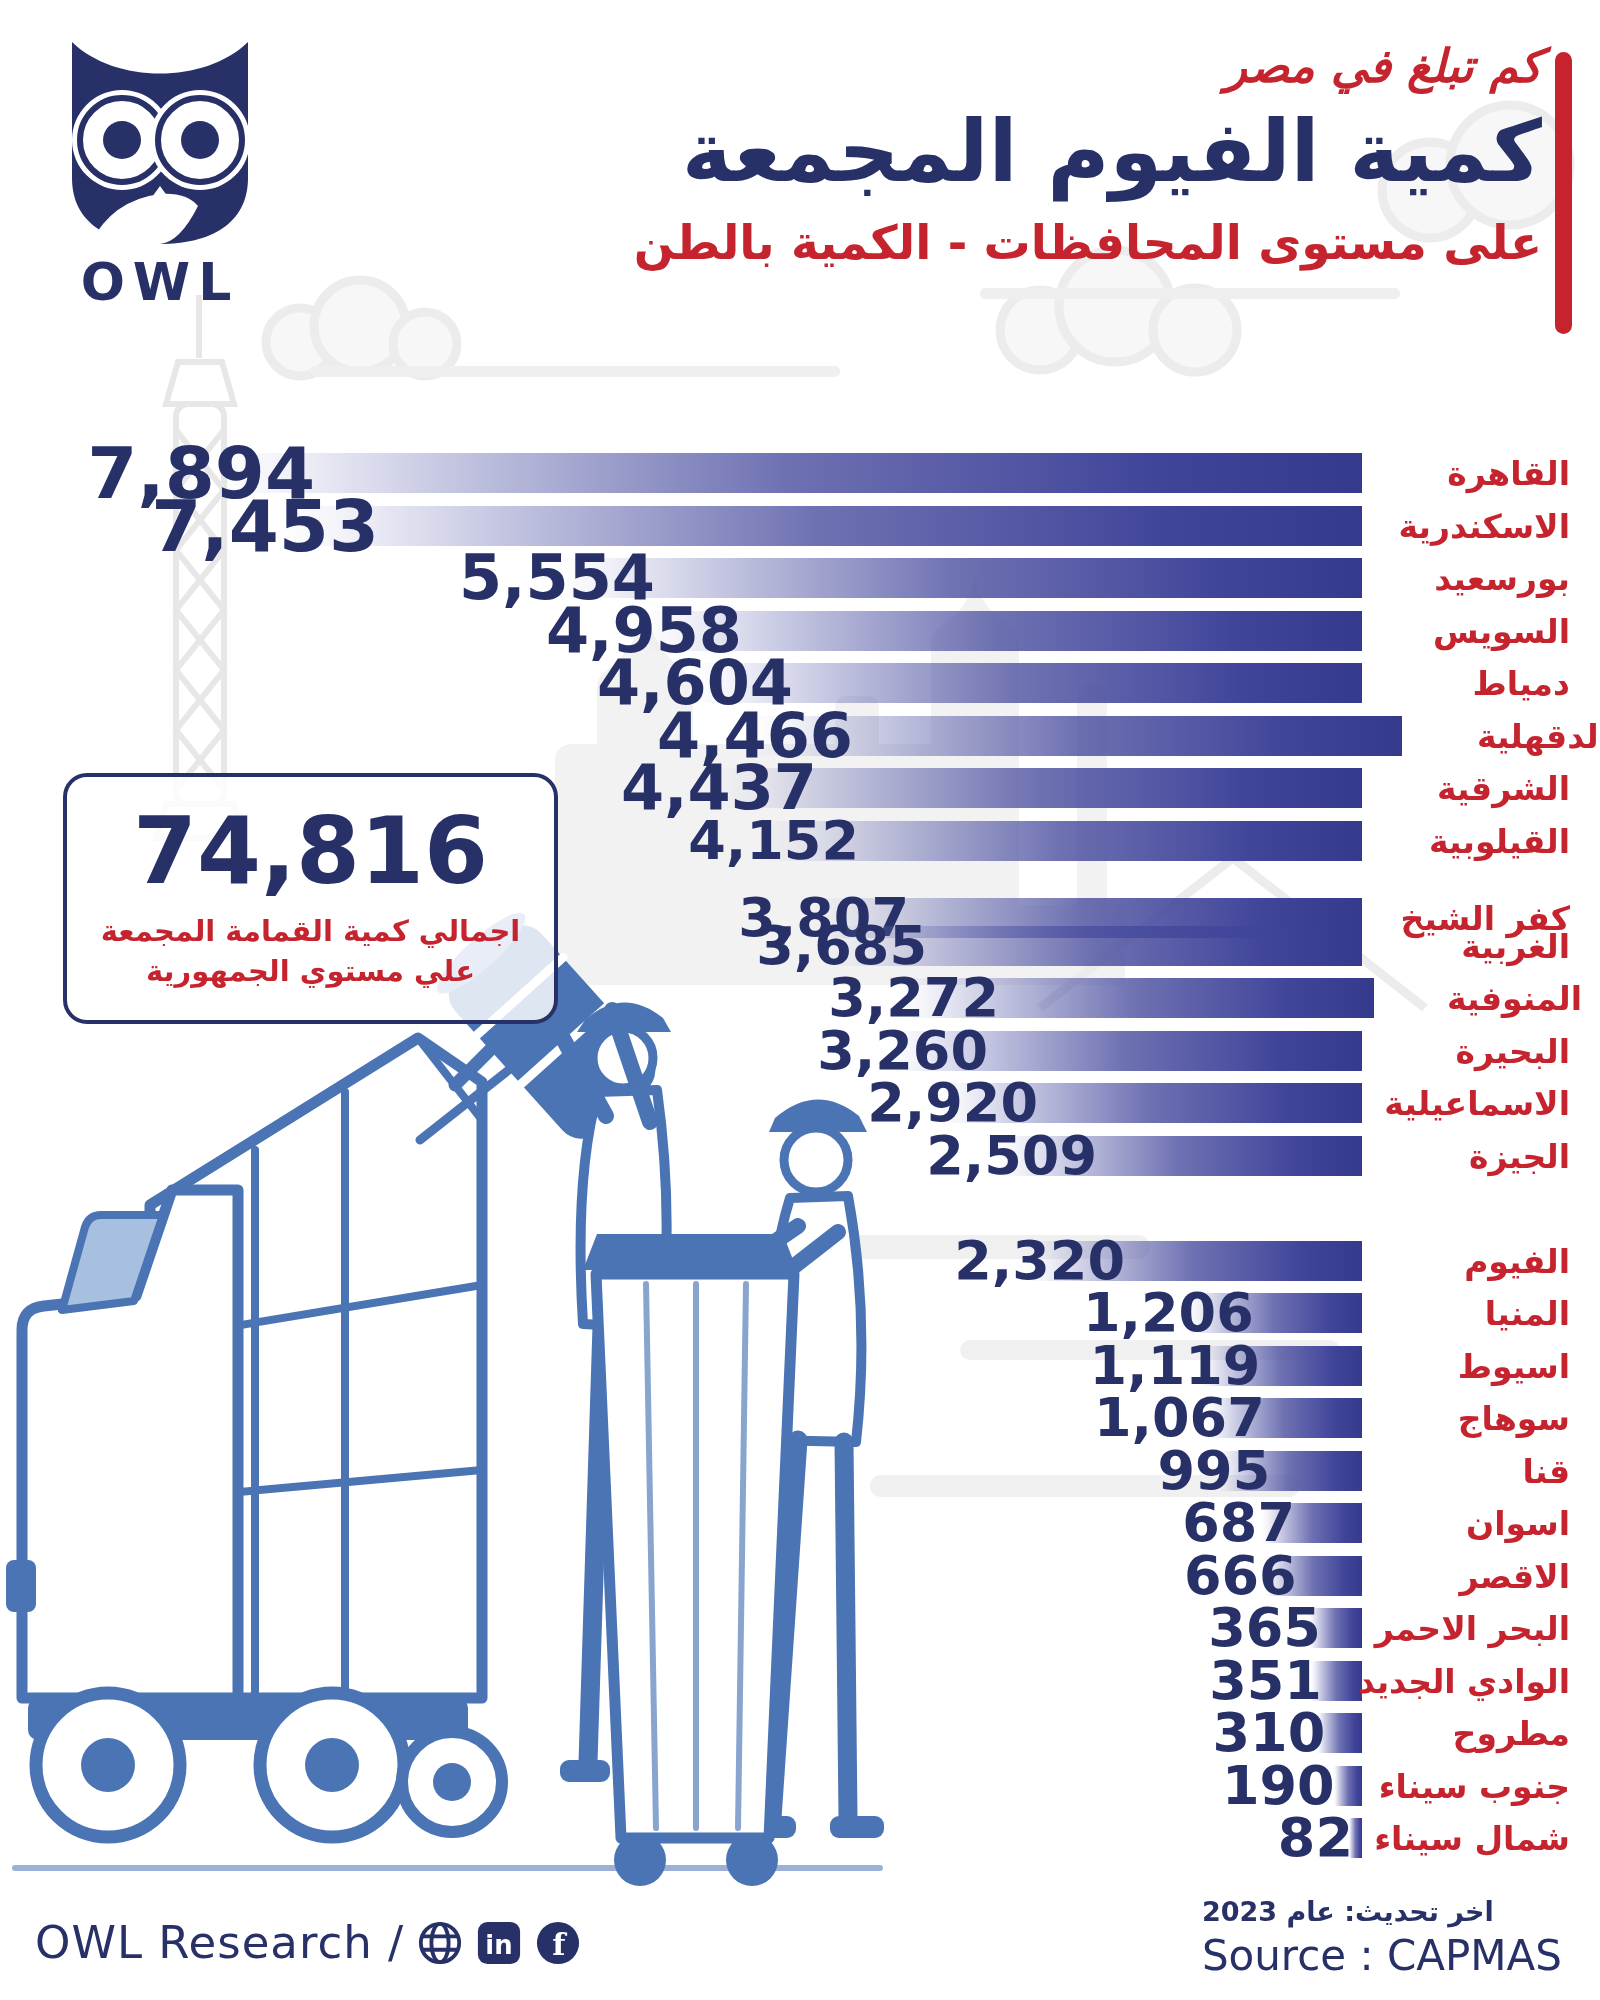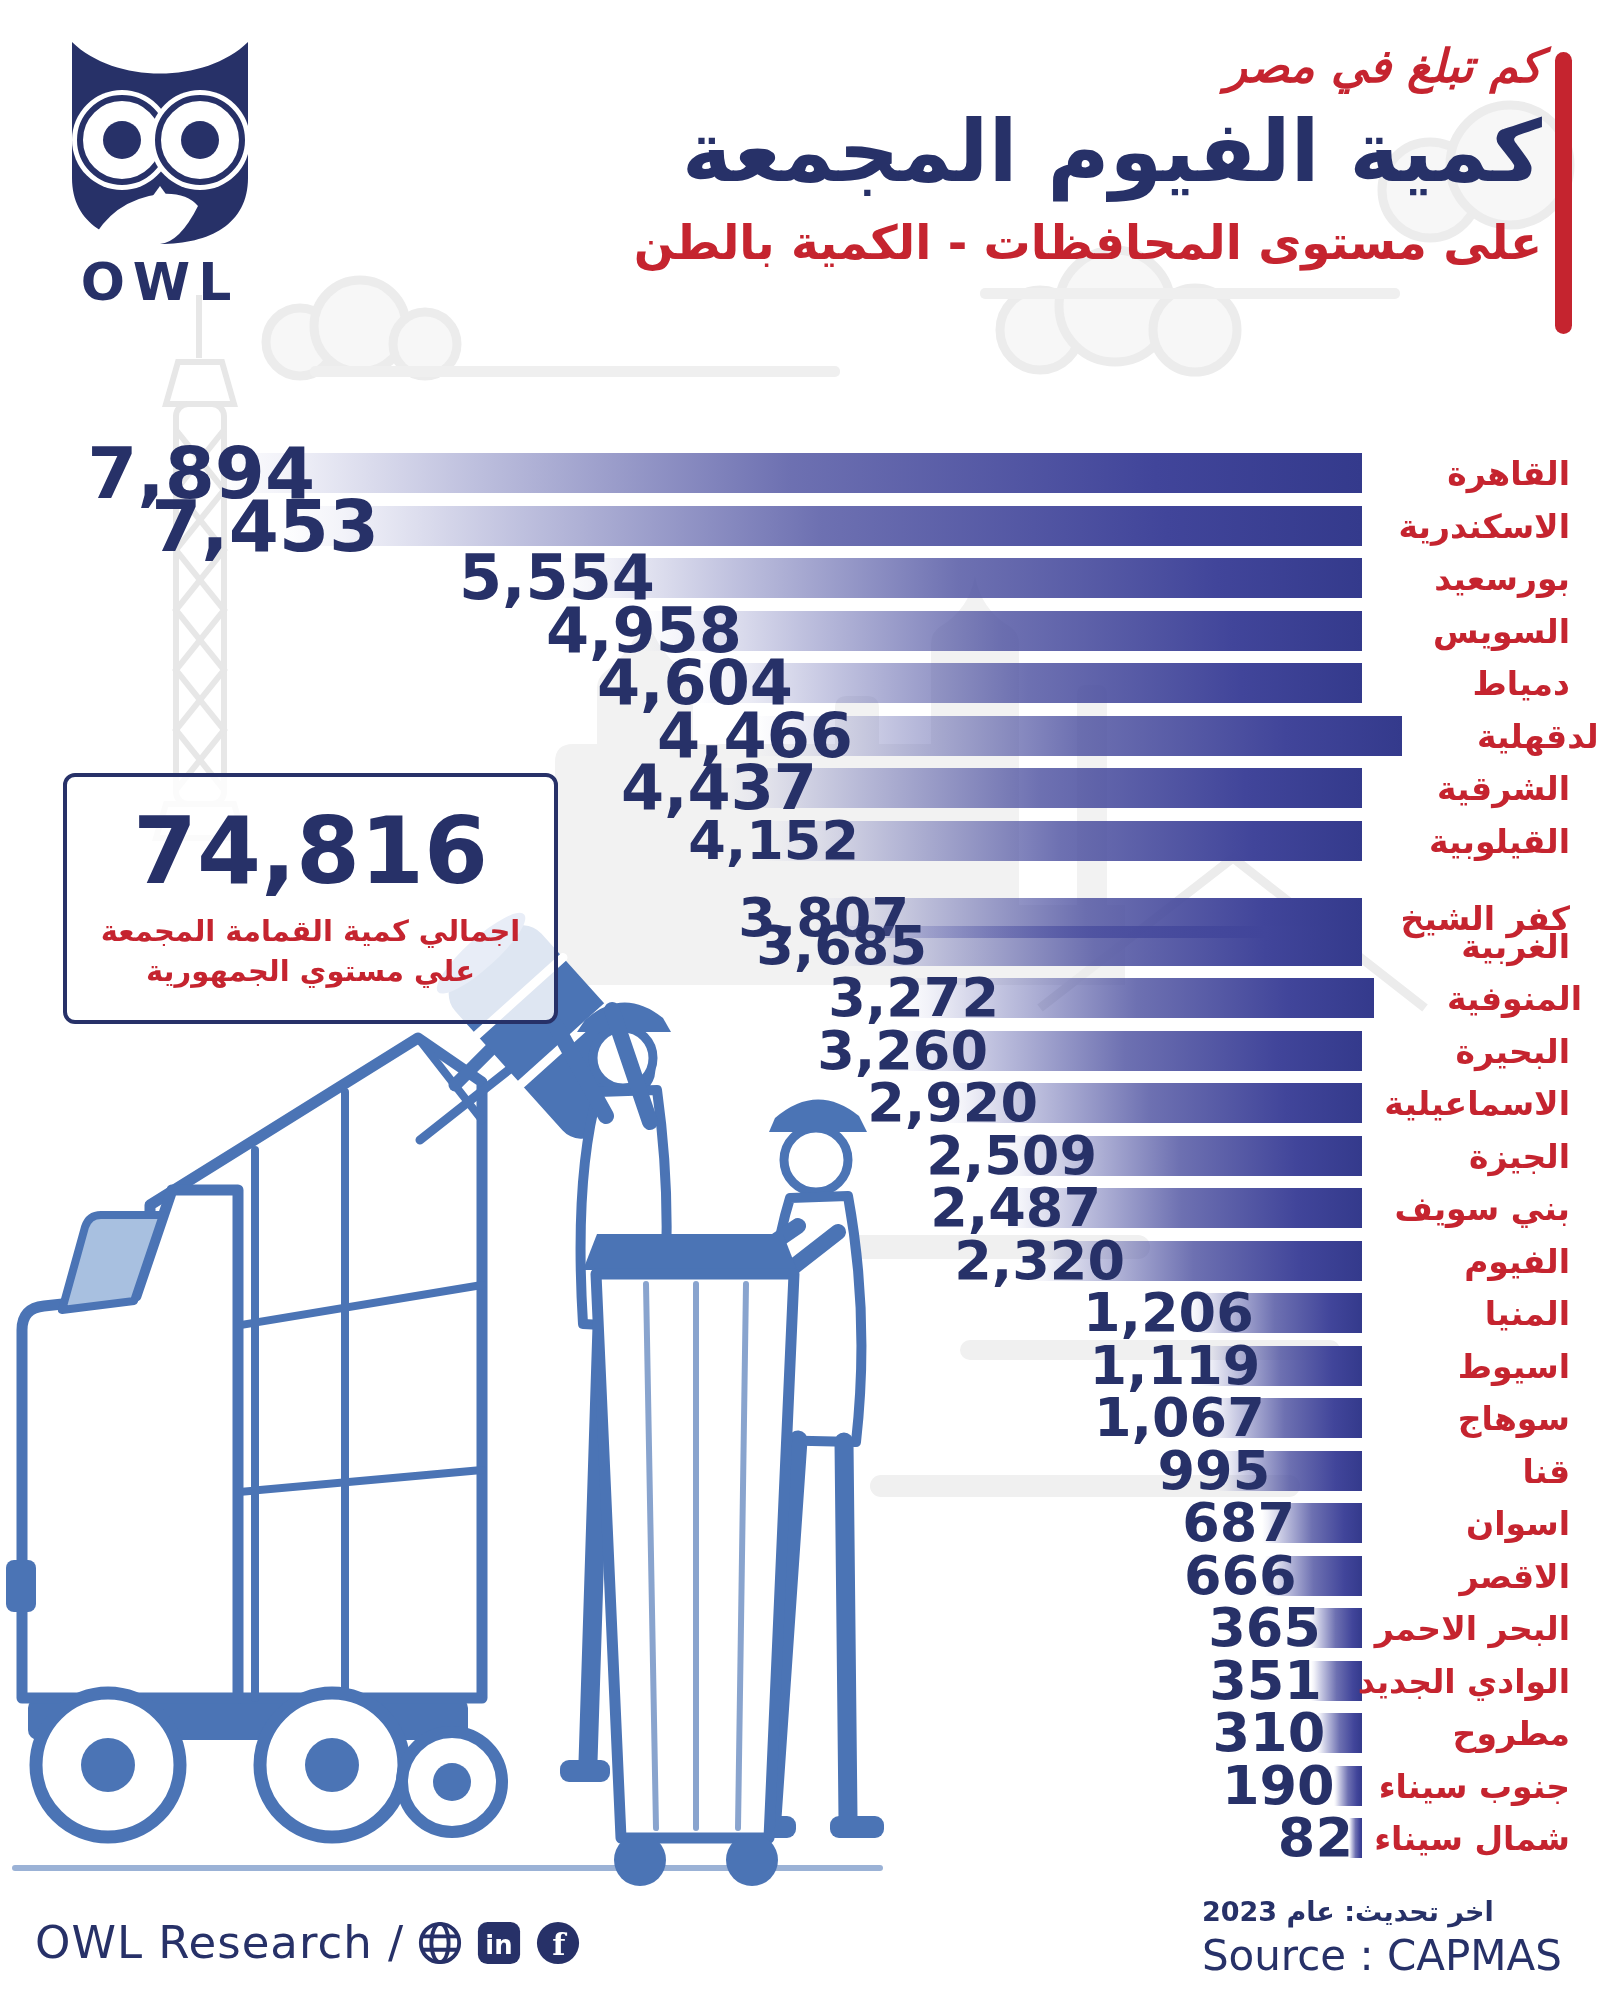--- a/index.html
+++ b/index.html
@@ -12,21 +12,21 @@
   #logo{position:absolute;left:55px;top:28px;width:210px;text-align:center;z-index:5;}
   #logo .owl-word{font-size:52px;font-weight:bold;color:var(--navy);letter-spacing:8px;margin-top:2px;}
   #title-block{position:absolute;right:58px;top:40px;text-align:right;z-index:5;direction:rtl;}
   #title-accent{position:absolute;right:28px;top:52px;width:17px;height:282px;background:var(--red);border-radius:9px;z-index:5;}
   .t-small{font-size:46px;font-weight:bold;color:var(--red);line-height:1.15;font-style:italic;}
   .t-main{font-size:85px;font-weight:bold;color:var(--navy);line-height:1.25;margin:6px 0 10px 0;}
   .t-sub{font-size:47px;font-weight:bold;color:var(--red);line-height:1.2;}
   
   #total-box{
     position:absolute;left:63px;top:773px;width:487px;height:243px;z-index:6;
-    border:4px solid var(--navy);border-radius:12px;background:rgba(255,255,255,0.82);
+    border:4px solid var(--navy);border-radius:24px;background:rgba(255,255,255,0.82);
     display:flex;flex-direction:column;align-items:center;justify-content:center;text-align:center;
   }
   #total-box .big{font-size:92px;font-weight:bold;color:var(--navy);line-height:1;margin-bottom:14px;}
   #total-box .cap{font-size:29px;font-weight:bold;color:var(--red);line-height:1.35;direction:rtl;}
   
   #chart{position:absolute;inset:0;z-index:4;}
   .row{position:absolute;left:0;width:1600px;height:40px;}
   .bar{
     position:absolute;right:238px;top:0;height:40px;
     background:linear-gradient(to left,
@@ -255,25 +255,20 @@
     </div>
     <div class="row" data-interactable="false" style="top: 1083px;">
       <div class="bar" data-interactable="false" style="width: 424px;"></div>
       <div class="num" data-interactable="false" style="right: 562px; font-size: 54px;">2,920</div>
       <div class="lab" data-interactable="false">الاسماعيلية</div>
     </div>
     <div class="row" data-interactable="false" style="top: 1135.5px;">
       <div class="bar" data-interactable="false" style="width: 365px;"></div>
       <div class="num" data-interactable="false" style="right: 503px; font-size: 54px;">2,509</div>
       <div class="lab" data-interactable="false">الجيزة</div>
-    </div>
-    <div class="row" data-interactable="false" style="top: 1188px;">
-      <div class="bar" data-interactable="false" style="width: 361px;"></div>
-      <div class="num" data-interactable="false" style="right: 499px; font-size: 54px;">2,487</div>
-      <div class="lab" data-interactable="false">بني سويف</div>
     </div>
     <div class="row" data-interactable="false" style="top: 1240.5px;">
       <div class="bar" data-interactable="false" style="width: 337px;"></div>
       <div class="num" data-interactable="false" style="right: 475px; font-size: 54px;">2,320</div>
       <div class="lab" data-interactable="false">الفيوم</div>
     </div>
     <div class="row" data-interactable="false" style="top: 1293px;">
       <div class="bar" data-interactable="false" style="width: 175px;"></div>
       <div class="num" data-interactable="false" style="right: 346.25px; font-size: 54px;">1,206</div>
       <div class="lab" data-interactable="false">المنيا</div>

